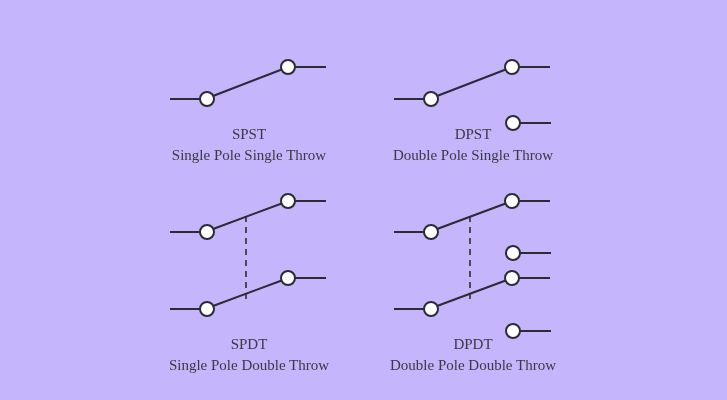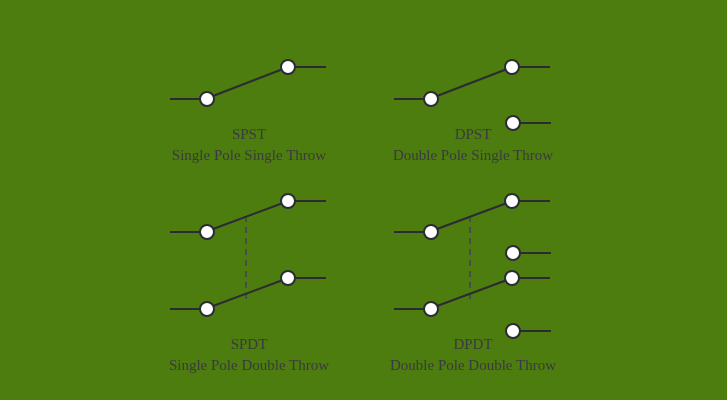--- a/index.html
+++ b/index.html
@@ -10,21 +10,21 @@
     width: 727px;
     height: 400px;
     background: #ffffff;
     font-family: "Liberation Serif", serif;
     overflow: hidden;
   }
   #diagram-root {
     position: relative;
     width: 727px;
     height: 400px;
-    background: #4d7c0f;
+    background: #c4b5fd;
   }
   svg.switch-svg {
     display: block;
     width: 727px;
     height: 400px;
   }
   .sym-line {
     stroke: #2b2b33;
     stroke-width: 2;
     stroke-linecap: butt;

